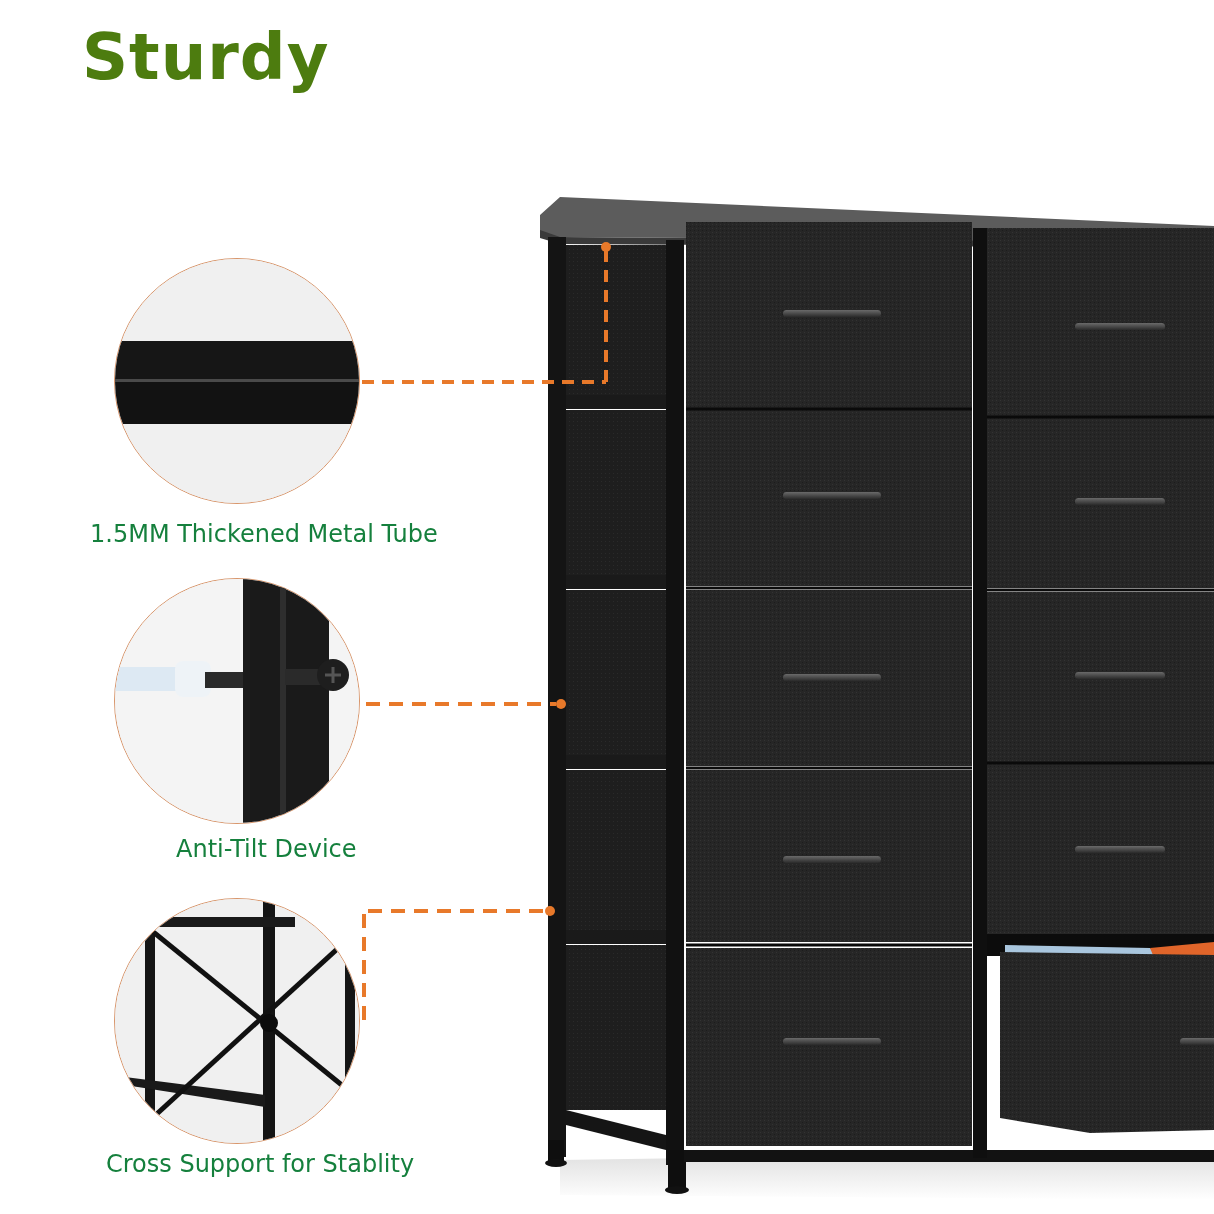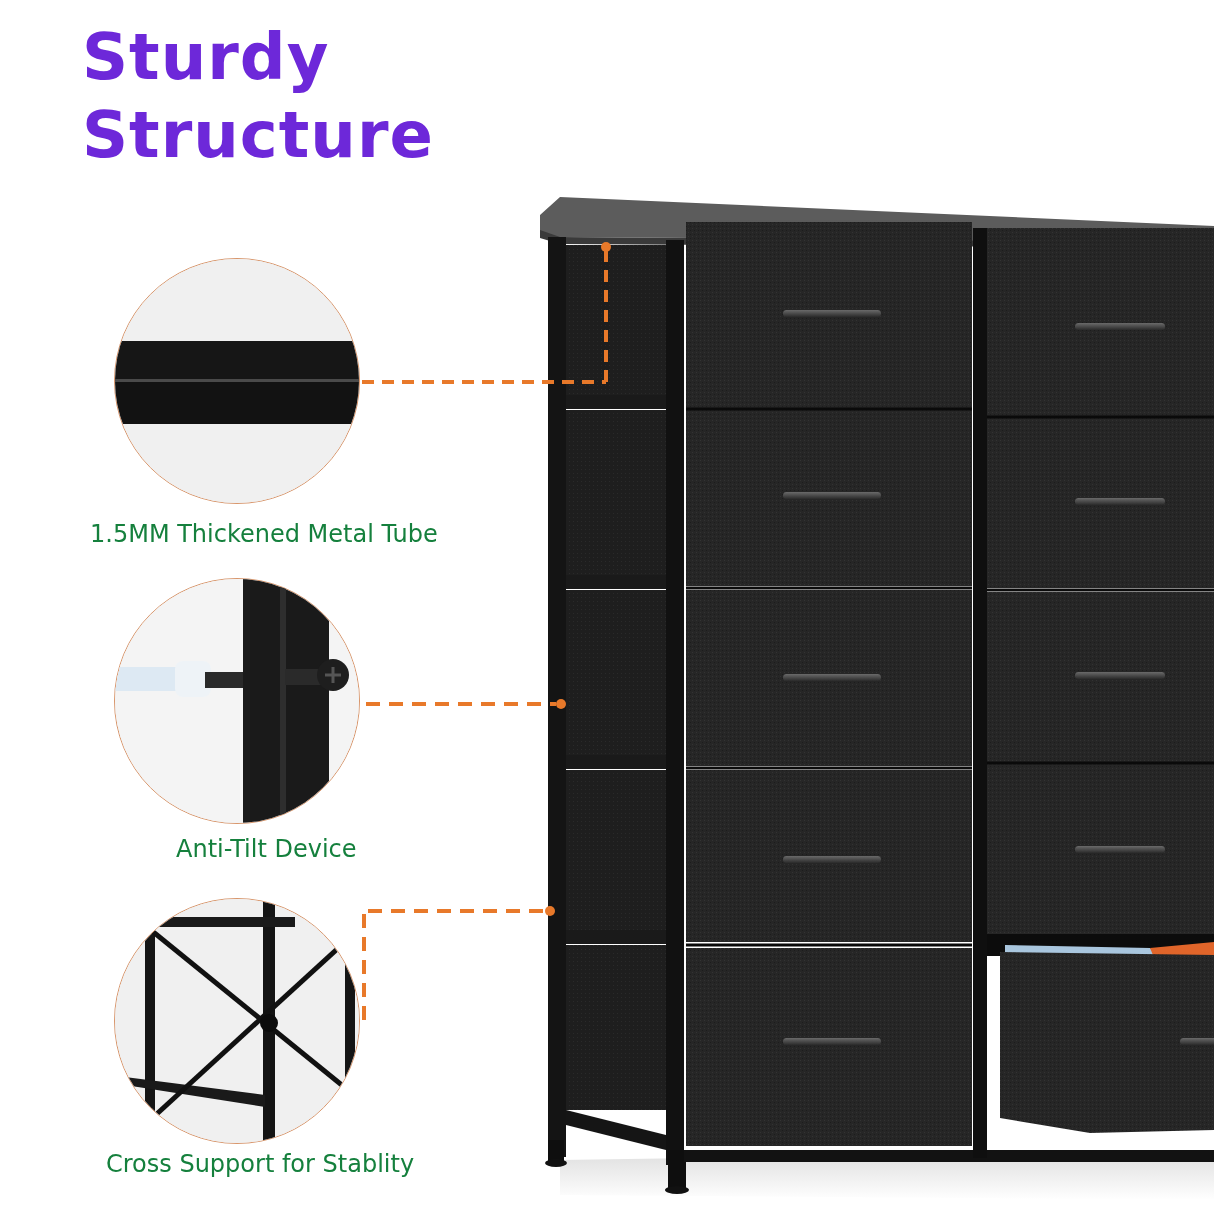--- a/index.html
+++ b/index.html
@@ -1,30 +1,29 @@
 <!DOCTYPE html>
 <html><head>
 <meta charset="utf-8">
 <style>
   html, body { margin:0; padding:0; }
   body { width:1214px; height:1214px; background:#ffffff; position:relative; overflow:hidden; font-family:"Liberation Sans", sans-serif; }
-  .headline { position:absolute; left:82px; top:18px; color:#6d28d9; font-family:"DejaVu Sans", sans-serif; font-weight:bold; font-size:64px; line-height:78px; letter-spacing:1px; }
+  .headline { position:absolute; left:82px; top:18px; color:#4d7c0f; font-family:"DejaVu Sans", sans-serif; font-weight:bold; font-size:64px; line-height:78px; letter-spacing:1px;text-align:right; }
   .headline .l2 { display:block; }
   .circle { position:absolute; width:244px; height:244px; border-radius:50%; border:1.5px solid #d8956a; overflow:hidden; background:#f2f2f2; }
   .caption { position:absolute; font-family:"DejaVu Sans", sans-serif; font-size:24px; color:#15803d; white-space:nowrap; }
   
   .dresser { position:absolute; left:0; top:0; width:1214px; height:1214px; }
   svg { display:block; }
 </style>
 </head>
 <body>
 
 <div class="headline">
   <span class="l1">Sturdy</span>
-  <span class="l2">Structure</span>
 </div>
 
 <div class="dresser">
 <svg width="1214" height="1214" viewBox="0 0 1214 1214" xmlns="http://www.w3.org/2000/svg">
   <defs>
     <pattern id="fabric" width="4" height="4" patternUnits="userSpaceOnUse">
       <rect width="4" height="4" fill="#262626"></rect>
       <rect x="0" y="0" width="1" height="1" fill="#333"></rect>
       <rect x="2" y="2" width="1" height="1" fill="#1c1c1c"></rect>
     </pattern>

